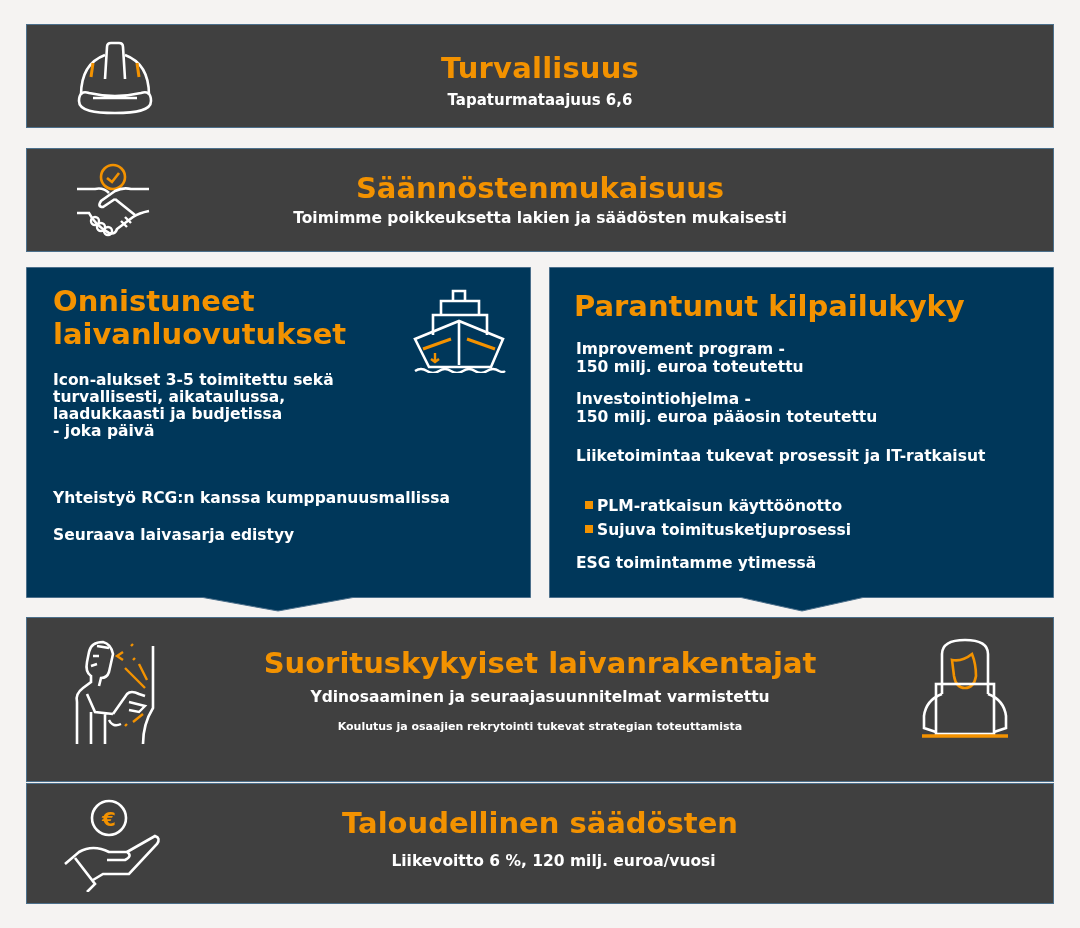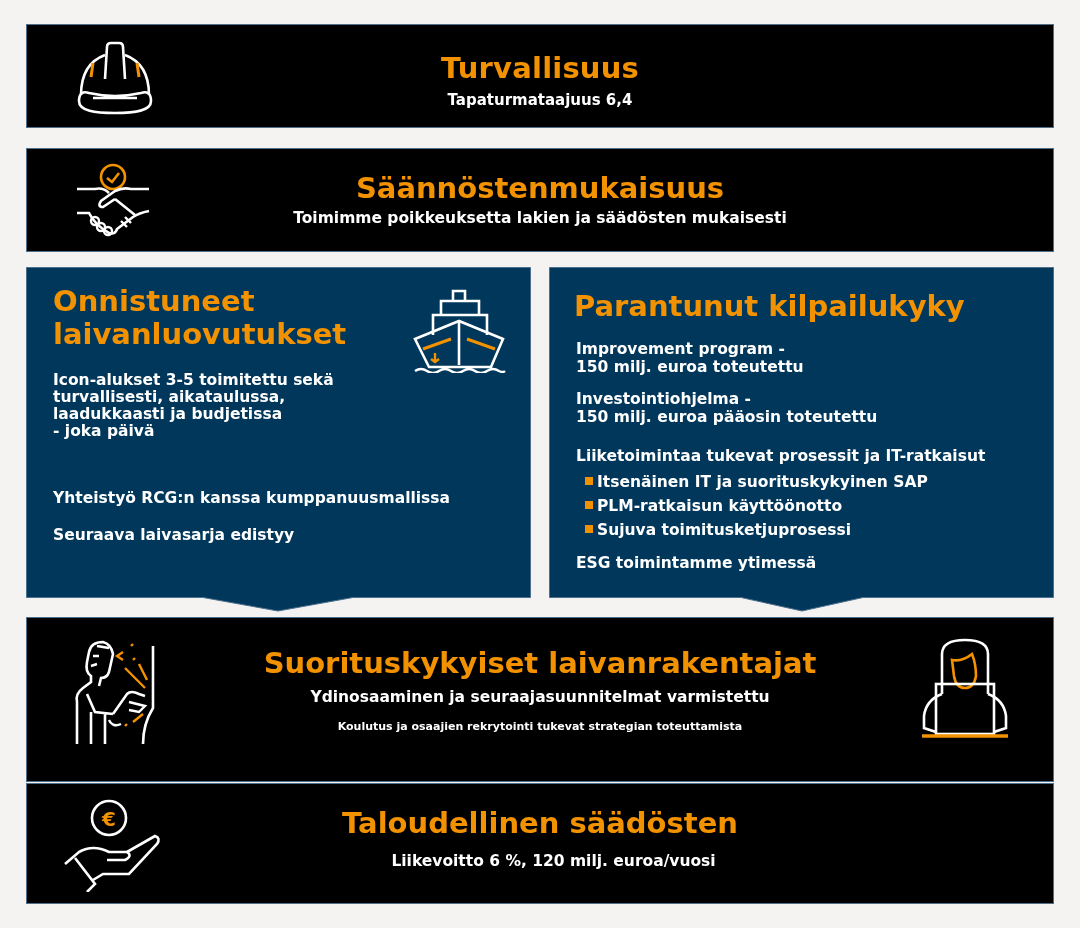--- a/index.html
+++ b/index.html
@@ -1,18 +1,18 @@
 <!DOCTYPE html>
 <html><head>
   <meta charset="utf-8">
   <style>
     * { box-sizing: border-box; margin: 0; padding: 0; }
     html, body { width: 1080px; height: 928px; background: #f5f3f2; overflow: hidden; }
     body { position: relative; font-family: "DejaVu Sans", "Liberation Sans", sans-serif; }
-    .box { position: absolute; background: #000000; border: 1px solid #4c6f8b; color: #fff; text-decoration: underline; }
+    .box { position: absolute; background: #404040; border: 1px solid #4c6f8b; color: #fff; text-decoration: underline; }
     .title { color: #f39200; font-weight: bold; }
     .sub { color: #fff; font-weight: bold; }
     .center { text-align: center; }
     .icon { position: absolute; }
     #b1 { left: 26px; top: 24px; width: 1028px; height: 104px; }
     #b1 .title { position: absolute; left: 0; right: 0; top: 26px; font-size: 29px; letter-spacing: 0.2px; }
     #b1 .sub { position: absolute; left: 0; right: 0; top: 66px; font-size: 15px; }
     #b2 { left: 26px; top: 148px; width: 1028px; height: 104px; }
     #b2 .title { position: absolute; left: 0; right: 0; top: 22px; font-size: 29px; }
     #b2 .sub { position: absolute; left: 0; right: 0; top: 60px; font-size: 15.5px; }
@@ -45,21 +45,21 @@
   <svg class="icon" style="left:48px;top:14px" width="80" height="76" viewBox="0 0 80 76" fill="none">
     <path d="M6 56 C6 36 14 22 30 16" stroke="#fff" stroke-width="2.6" fill="none"></path>
     <path d="M50 16 C66 22 74 36 74 56" stroke="#fff" stroke-width="2.6" fill="none"></path>
     <path d="M30 40 L32 8 Q32 4 36 4 L44 4 Q48 4 48 8 L50 40" stroke="#fff" stroke-width="2.6" fill="none"></path>
     <path d="M16 38 L18 24" stroke="#f39200" stroke-width="3"></path>
     <path d="M64 38 L62 24" stroke="#f39200" stroke-width="3"></path>
     <path d="M4 62 C4 54 8 52 14 54 Q40 60 66 54 C72 52 76 54 76 62 C76 72 60 74 40 74 C20 74 4 72 4 62 Z" stroke="#fff" stroke-width="2.6" fill="none"></path>
     <path d="M18 59 L62 59" stroke="#fff" stroke-width="2.6"></path>
   </svg>
   <div class="title center">Turvallisuus</div>
-  <div class="sub center">Tapaturmataajuus 6,4</div>
+  <div class="sub center">Tapaturmataajuus 6,6</div>
 </div>
 
 <div class="box" id="b2">
   <svg class="icon" style="left:48px;top:10px" width="76" height="80" viewBox="0 0 76 80" fill="none">
     <circle cx="38" cy="18" r="12" stroke="#f39200" stroke-width="2.6" fill="none"></circle>
     <path d="M32 19 L37 23 L44 14" stroke="#f39200" stroke-width="2.6" fill="none"></path>
     <path d="M2 30 L20 30 Q28 28 34 34" stroke="#fff" stroke-width="2.6" fill="none"></path>
     <path d="M74 30 L56 30 Q48 28 40 32 L26 42 Q22 48 28 48 L40 40" stroke="#fff" stroke-width="2.6" fill="none"></path>
     <path d="M2 54 L14 54 Q20 66 34 74 Q40 76 42 70 L58 58 Q64 54 74 52" stroke="#fff" stroke-width="2.6" fill="none"></path>
     <path d="M40 40 L60 56" stroke="#fff" stroke-width="2.6"></path>
@@ -108,21 +108,20 @@
   <div class="title">Parantunut kilpailukyky</div>
   <div class="sub txt" style="top:73px">
     <div>Improvement program -</div>
     <div>150 milj. euroa toteutettu</div>
   </div>
   <div class="sub txt" style="top:123px">
     <div>Investointiohjelma -</div>
     <div>150 milj. euroa pääosin toteutettu</div>
   </div>
   <div class="sub txt" style="top:180px">Liiketoimintaa tukevat prosessit ja IT-ratkaisut</div>
-  <div class="sub bul" style="top:206px"><span class="sq"></span><span>Itsenäinen IT ja suorituskykyinen SAP</span></div>
   <div class="sub bul" style="top:230px"><span class="sq"></span><span>PLM-ratkaisun käyttöönotto</span></div>
   <div class="sub bul" style="top:254px"><span class="sq"></span><span>Sujuva toimitusketjuprosessi</span></div>
   <div class="sub txt" style="top:287px">ESG toimintamme ytimessä</div>
 </div>
 
 <div class="box" id="b4">
   <svg class="icon" style="left:42px;top:20px" width="90" height="108" viewBox="0 0 90 108" fill="none">
     <path d="M8 106 L8 64 Q6 56 14 50 L22 44 L22 38 Q16 34 18 24 L20 14 Q22 4 34 4 Q42 6 44 16 L40 34 Q38 40 32 40 L30 48" stroke="#fff" stroke-width="2.6"></path>
     <path d="M28 8 L40 10 M24 18 L30 18 M22 28 L28 26" stroke="#fff" stroke-width="2.4"></path>
     <path d="M18 56 L26 74 L44 76 M22 74 L22 106 M36 76 L36 106" stroke="#fff" stroke-width="2.6"></path>

